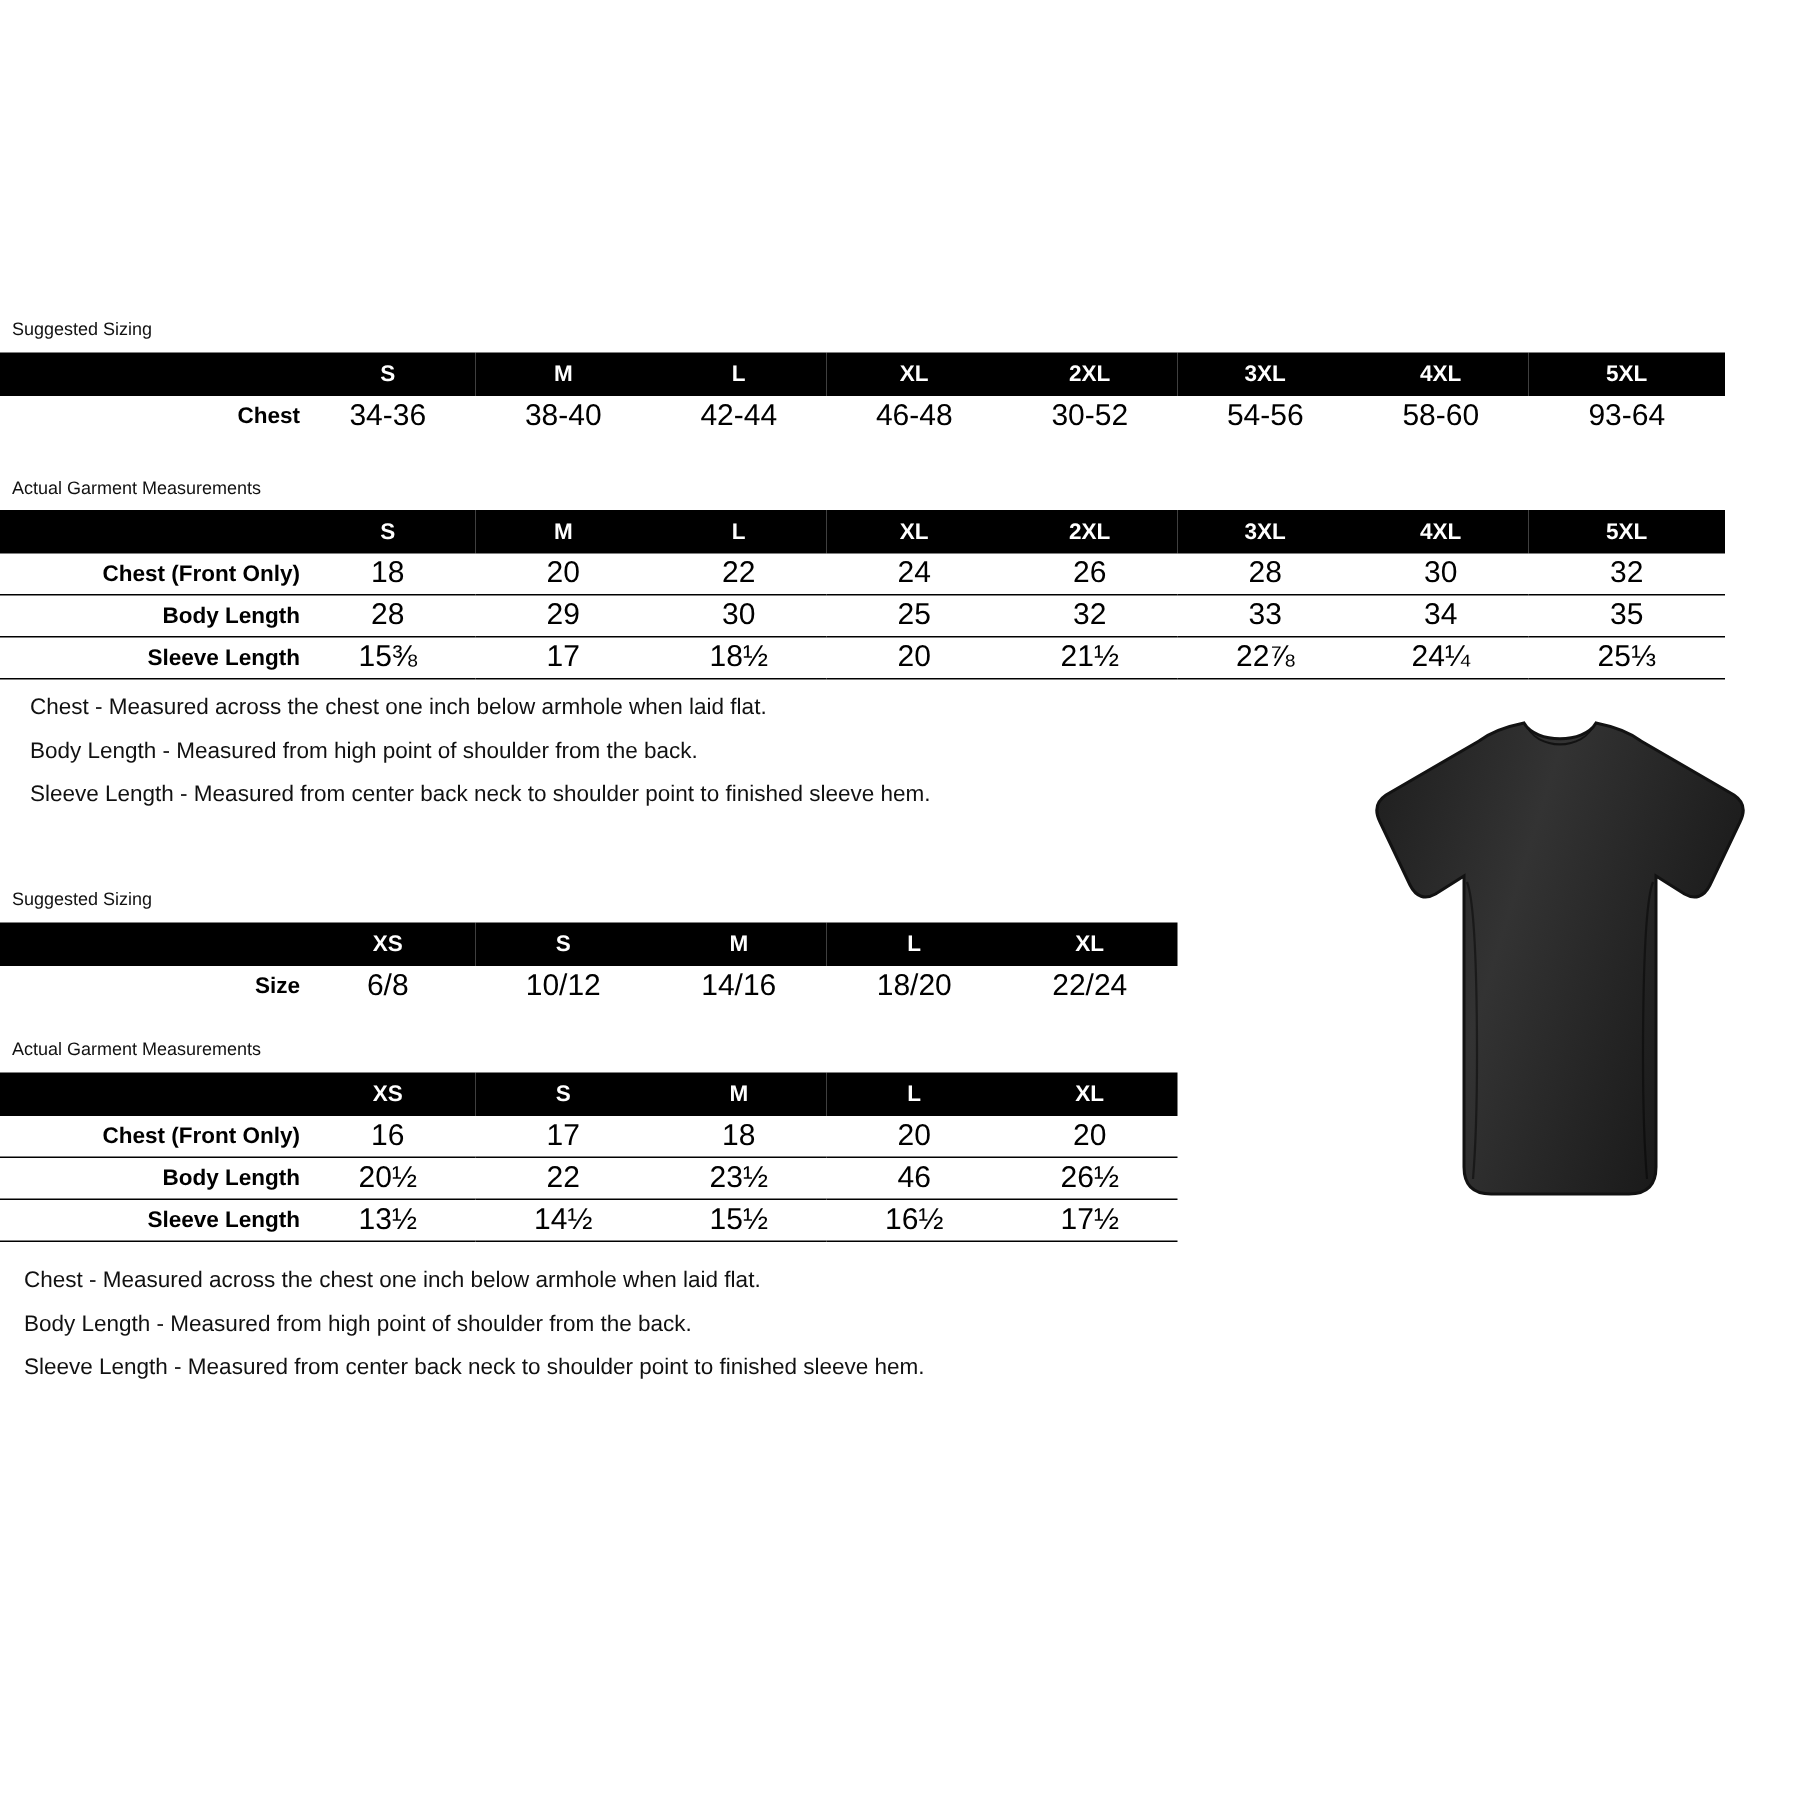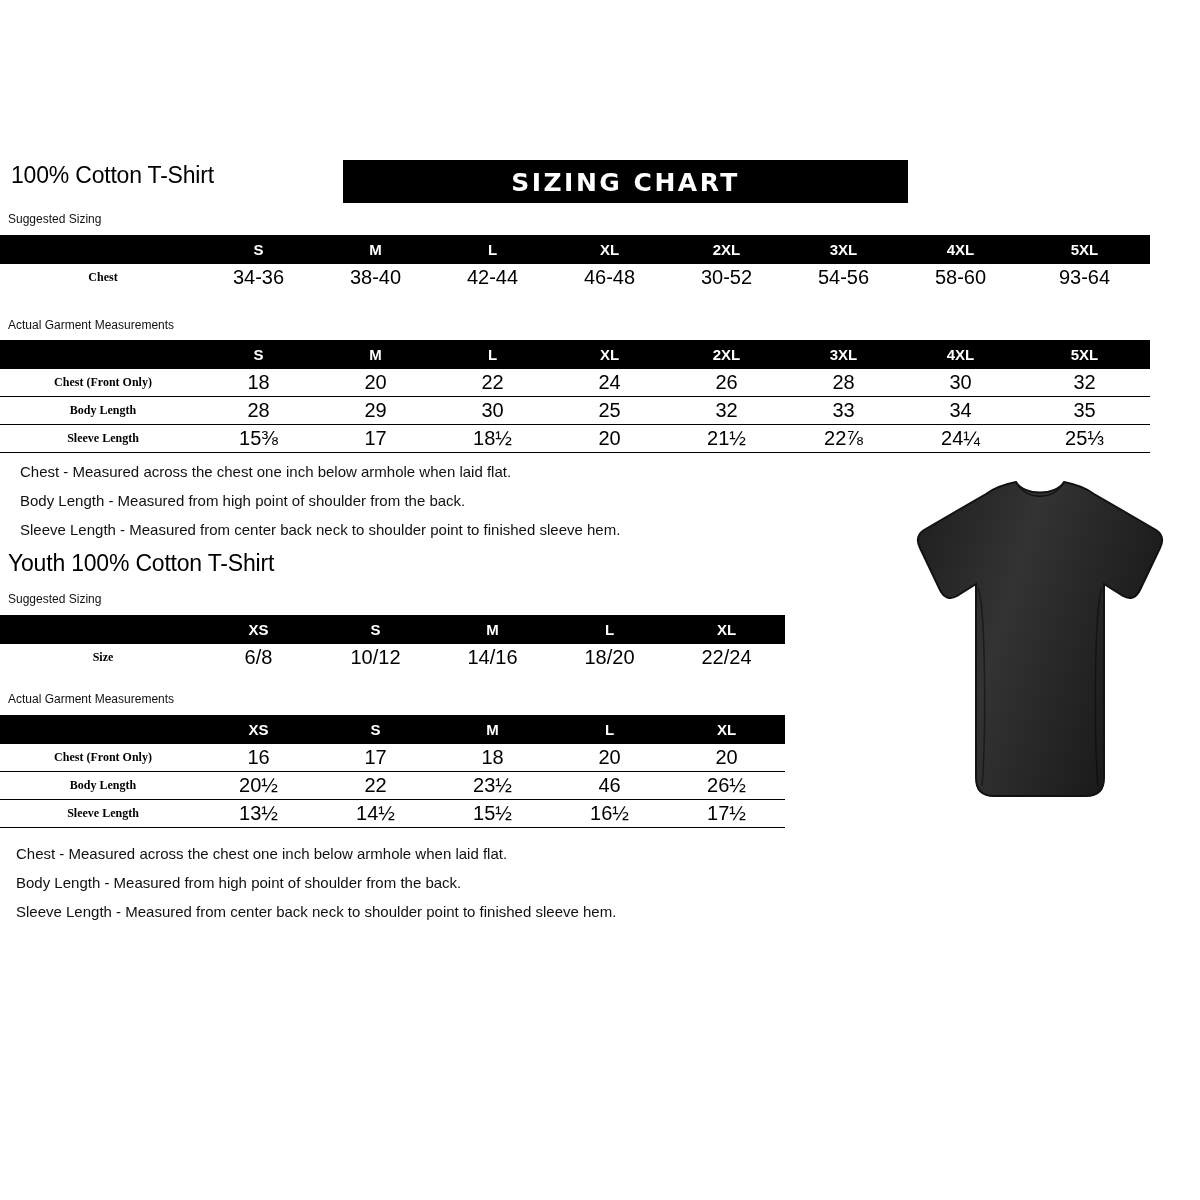--- a/index.html
+++ b/index.html
@@ -89,25 +89,24 @@
   }
   table.sz thead th {
     font-size: 15px;
     font-weight: bold;
     height: 29px;
   }
   table.sz thead th.lbl {
     text-align: left;
   }
   table.sz tbody td.lbl {
-    text-align: center;
+    text-align: right;
     padding-left: 6px;
     font-weight: bold;
-    font-size: 12px;
-    font-family: Liberation Serif, serif;
+    font-size: 15px;
   }
   table.sz tbody td {
     font-weight: normal;
     font-size: 20px;
   }
   .rule-row td {
     border-bottom: 1.5px solid #000;
   }
 
   
@@ -135,26 +134,20 @@
     top: 478px;
     width: 300px;
     height: 330px;
   }
 </style>
 </head>
 <body>
 
 <div class="page">
 
-  <div class="hdr-row">
-    <div class="adult-title">100% Cotton T-Shirt</div>
-    <div class="sizing-banner">
-      <span>SIZING CHART</span>
-    </div>
-  </div>
 
   <div class="sub-label" style="left:8px; top:212px;">Suggested Sizing</div>
 
   <table class="sz" id="adult-suggested-table" style="left:0px; top:235px; width:1150px;">
     <colgroup>
       <col style="width:200px">
         <col style="width:117px">
         <col style="width:117px">
         <col style="width:117px">
       <col style="width:117px">
@@ -252,21 +245,20 @@
         <td>24¼</td>
         <td>25⅓</td>
       </tr>
     </tbody>
   </table>
 
   <div class="note" style="left:20px; top:463px;">Chest - Measured across the chest one inch below armhole when laid flat.</div>
   <div class="note" style="left:20px; top:492px;">Body Length - Measured from high point of shoulder from the back.</div>
   <div class="note" style="left:20px; top:521px;">Sleeve Length - Measured from center back neck to shoulder point to finished sleeve hem.</div>
 
-  <div class="youth-title">Youth 100% Cotton T-Shirt</div>
 
   <div class="sub-label" style="left:8px; top:592px;">Suggested Sizing</div>
 
   <table class="sz" id="youth-suggested-table" style="left:0px; top:615px; width:785px;">
     <colgroup>
       <col style="width:200px">
         <col style="width:117px">
         <col style="width:117px">
       <col style="width:117px">
         <col style="width:117px">

